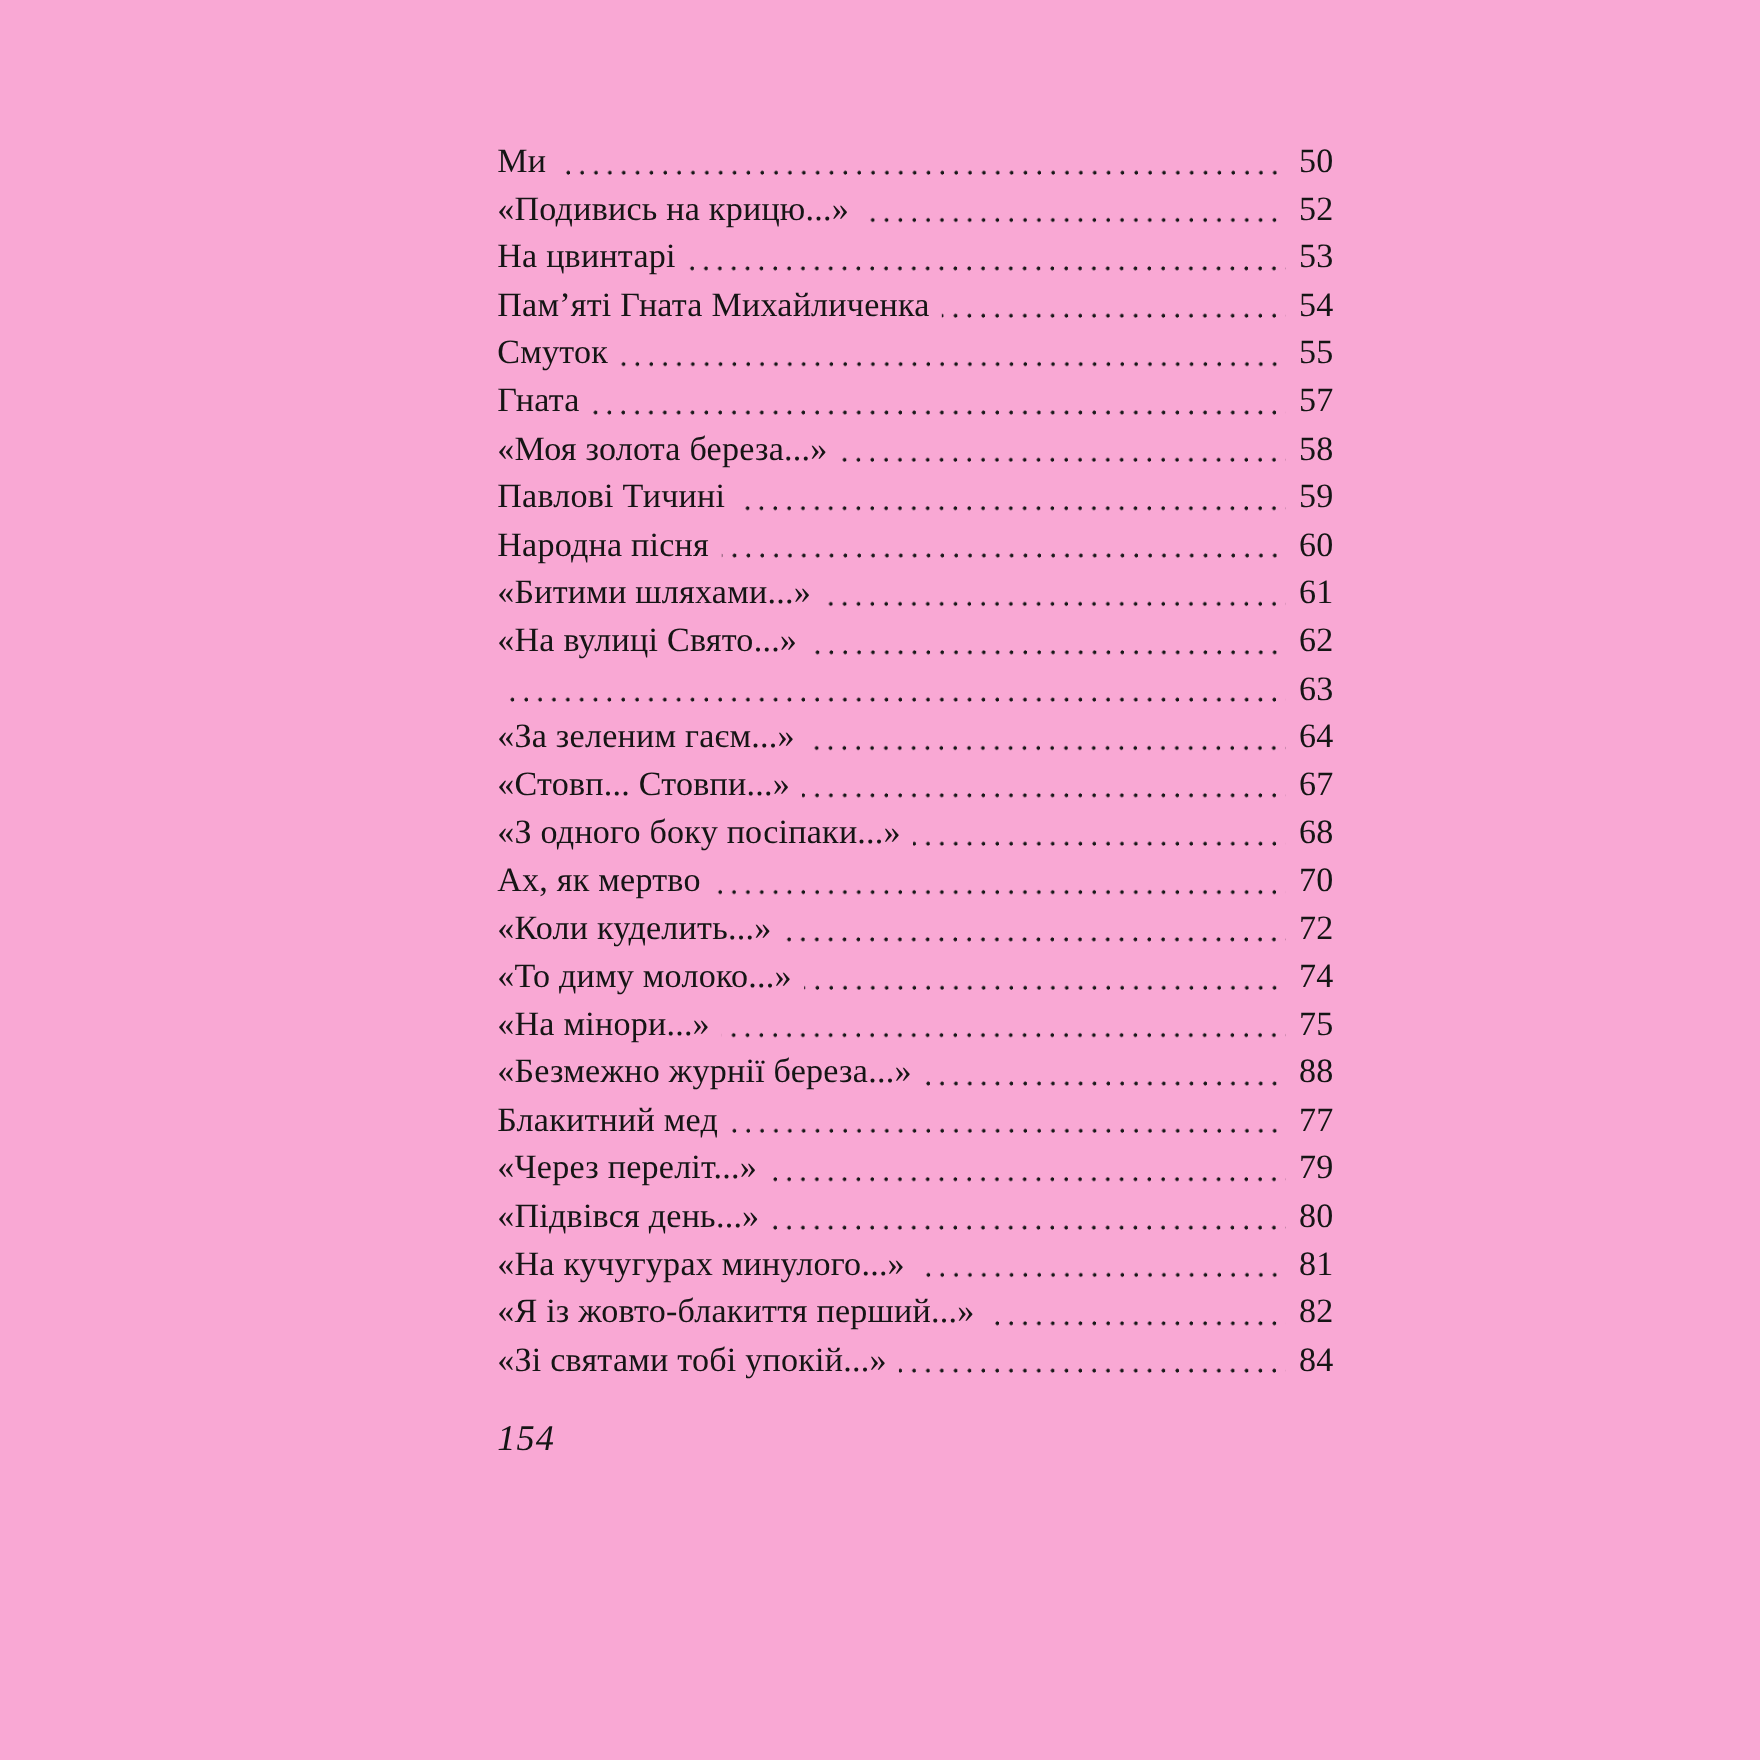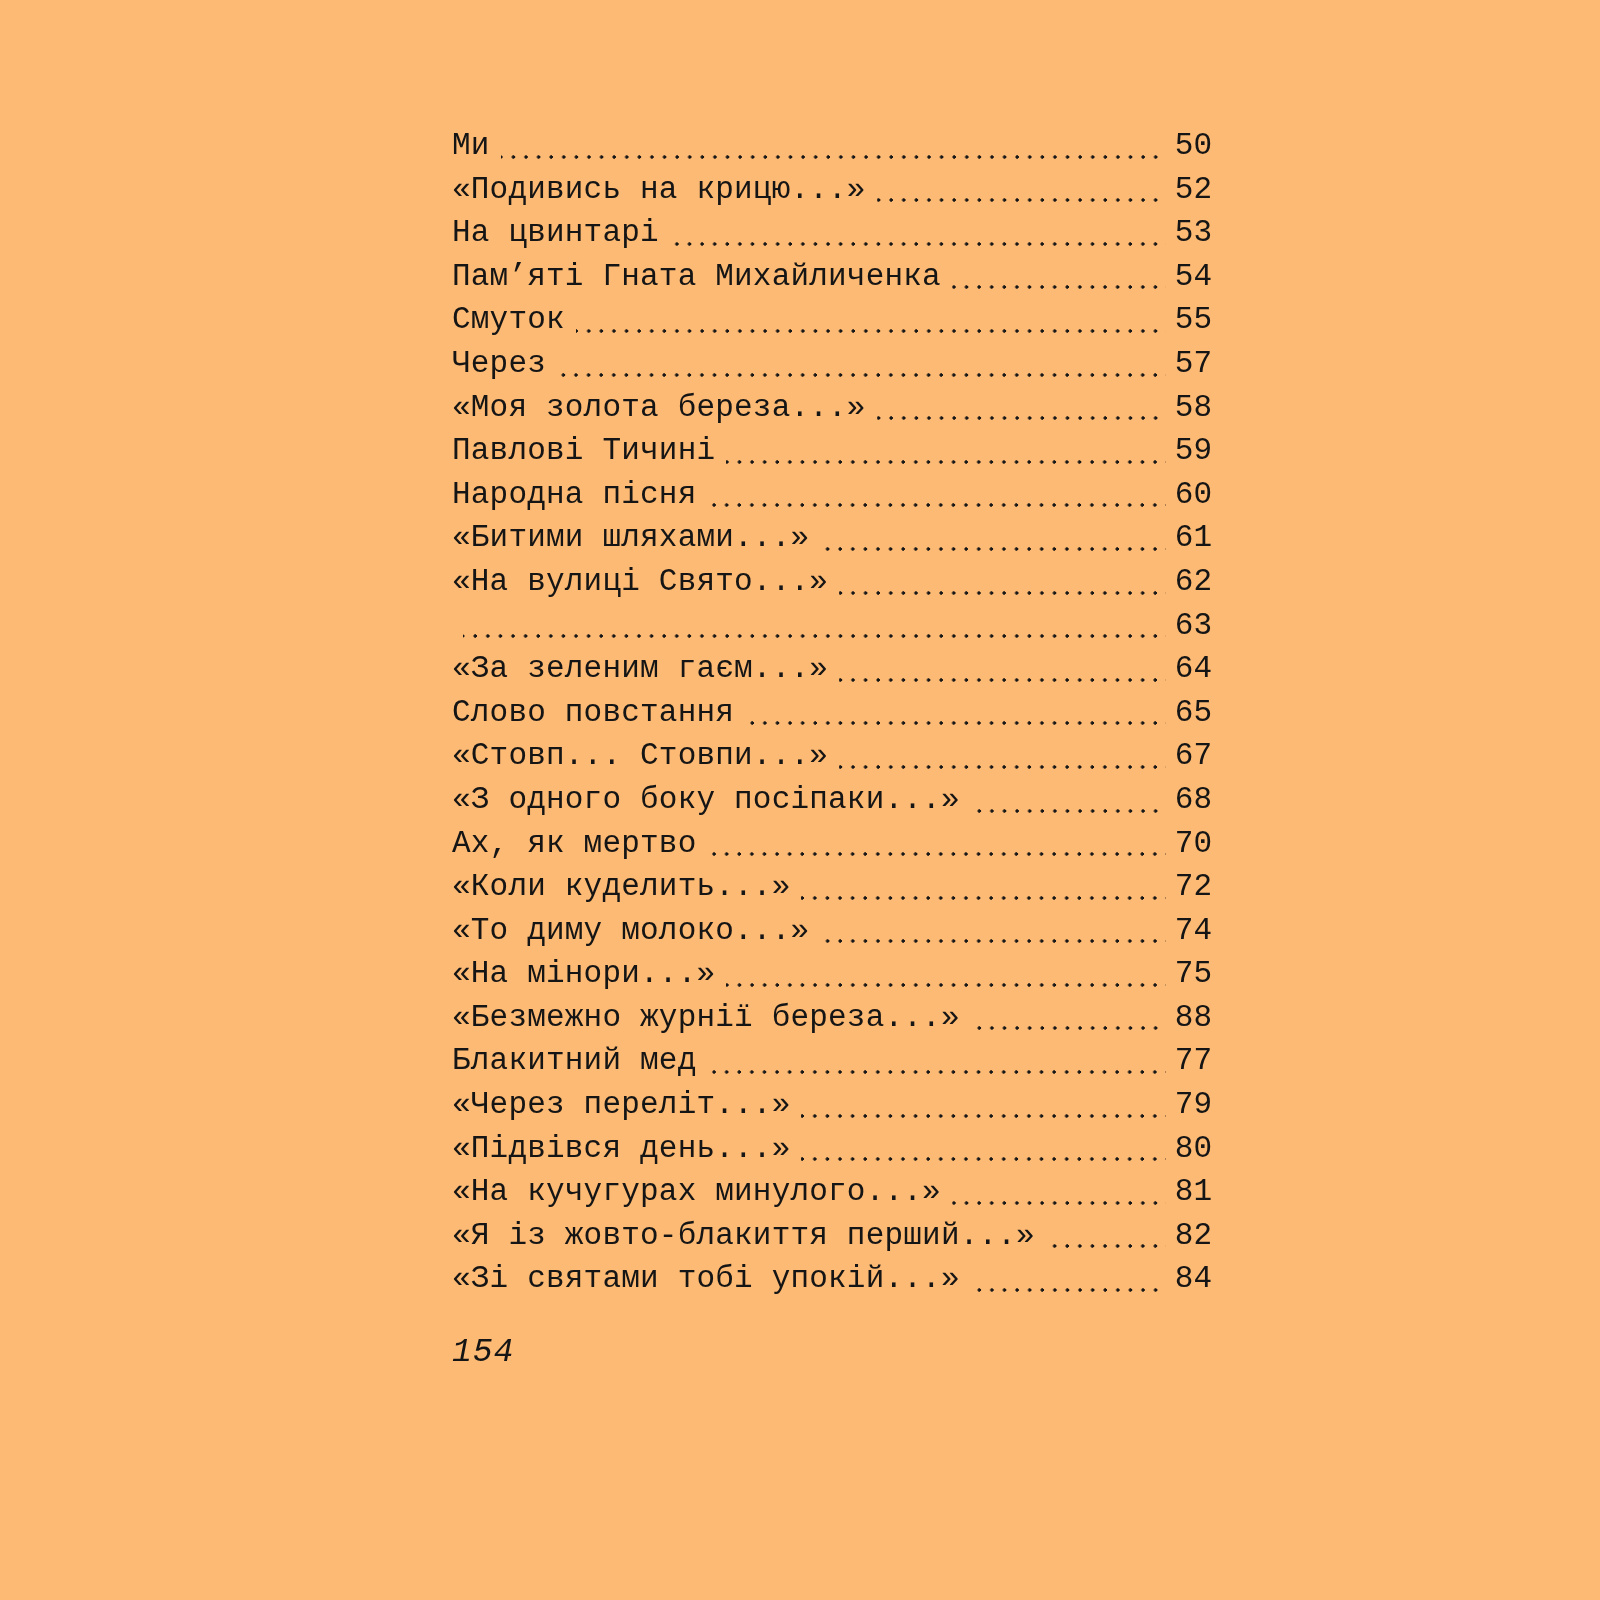--- a/index.html
+++ b/index.html
@@ -4,23 +4,23 @@
 <style>
   html, body {
     margin: 0;
     padding: 0;
     background: #ffffff;
   }
   .page {
     position: relative;
     width: 1600px;
     height: 1600px;
-    background: #fdba74;
+    background: #f9a8d4;
     overflow: hidden;
-    font-family: Liberation Mono, monospace;
+    font-family: Liberation Serif, serif;
     color: #151515;
   }
   .toc {
     position: absolute;
     left: 452px;
     top: 124px;
     width: 760px;
   }
   .row {
     display: flex;
@@ -90,21 +90,21 @@
         <span class="title">Пам’яті Гната Михайличенка</span>
         <span class="leader"></span>
         <span class="pg">54</span>
       </div>
         <div class="row">
         <span class="title">Смуток</span>
         <span class="leader"></span>
         <span class="pg">55</span>
       </div>
         <div class="row">
-        <span class="title">Через</span>
+        <span class="title">Гната</span>
         <span class="leader"></span>
         <span class="pg">57</span>
       </div>
         <div class="row">
         <span class="title">«Моя золота береза...»</span>
         <span class="leader"></span>
         <span class="pg">58</span>
       </div>
         <div class="row">
         <span class="title">Павлові Тичині</span>
@@ -127,25 +127,20 @@
         <span class="pg">62</span>
       </div>
         <div class="row">
         <span class="leader"></span>
         <span class="pg">63</span>
       </div>
         <div class="row">
         <span class="title">«За зеленим гаєм...»</span>
         <span class="leader"></span>
         <span class="pg">64</span>
-      </div>
-        <div class="row">
-        <span class="title">Слово повстання</span>
-        <span class="leader"></span>
-        <span class="pg">65</span>
       </div>
         <div class="row">
         <span class="title">«Стовп... Стовпи...»</span>
         <span class="leader"></span>
         <span class="pg">67</span>
       </div>
         <div class="row">
         <span class="title">«З одного боку посіпаки...»</span>
         <span class="leader"></span>
         <span class="pg">68</span>

